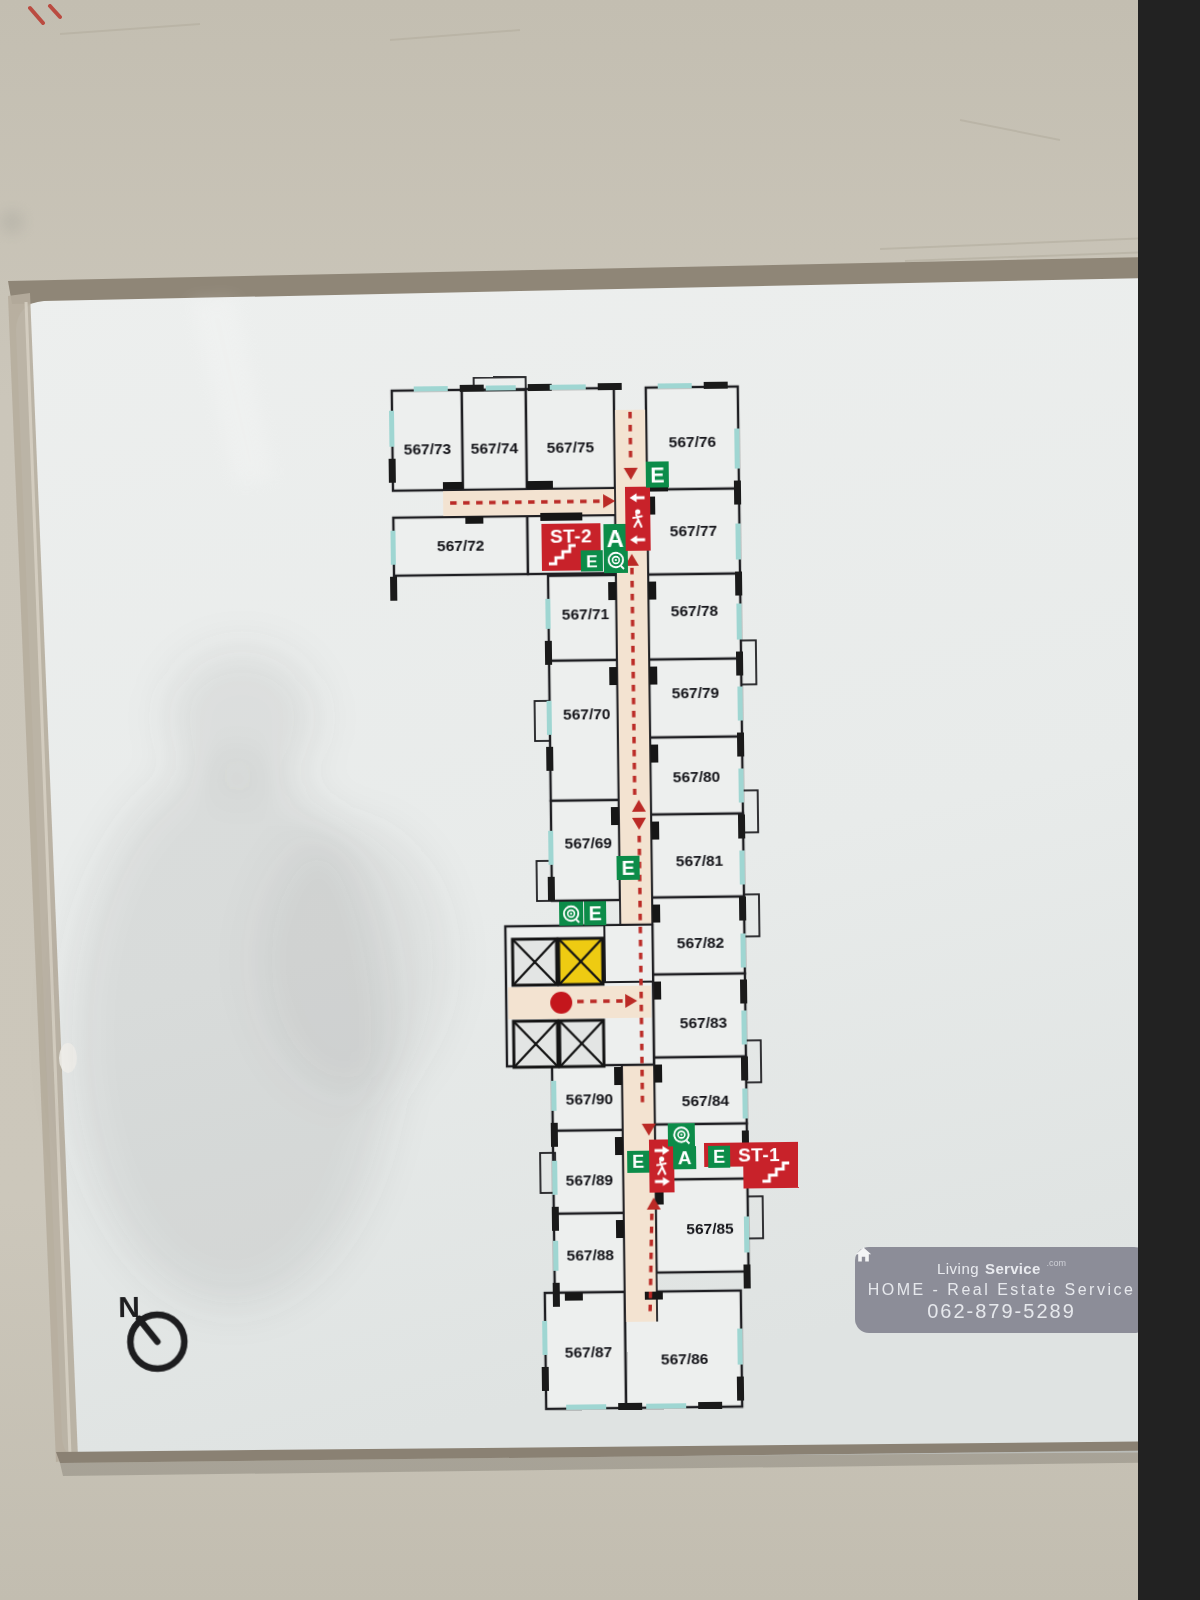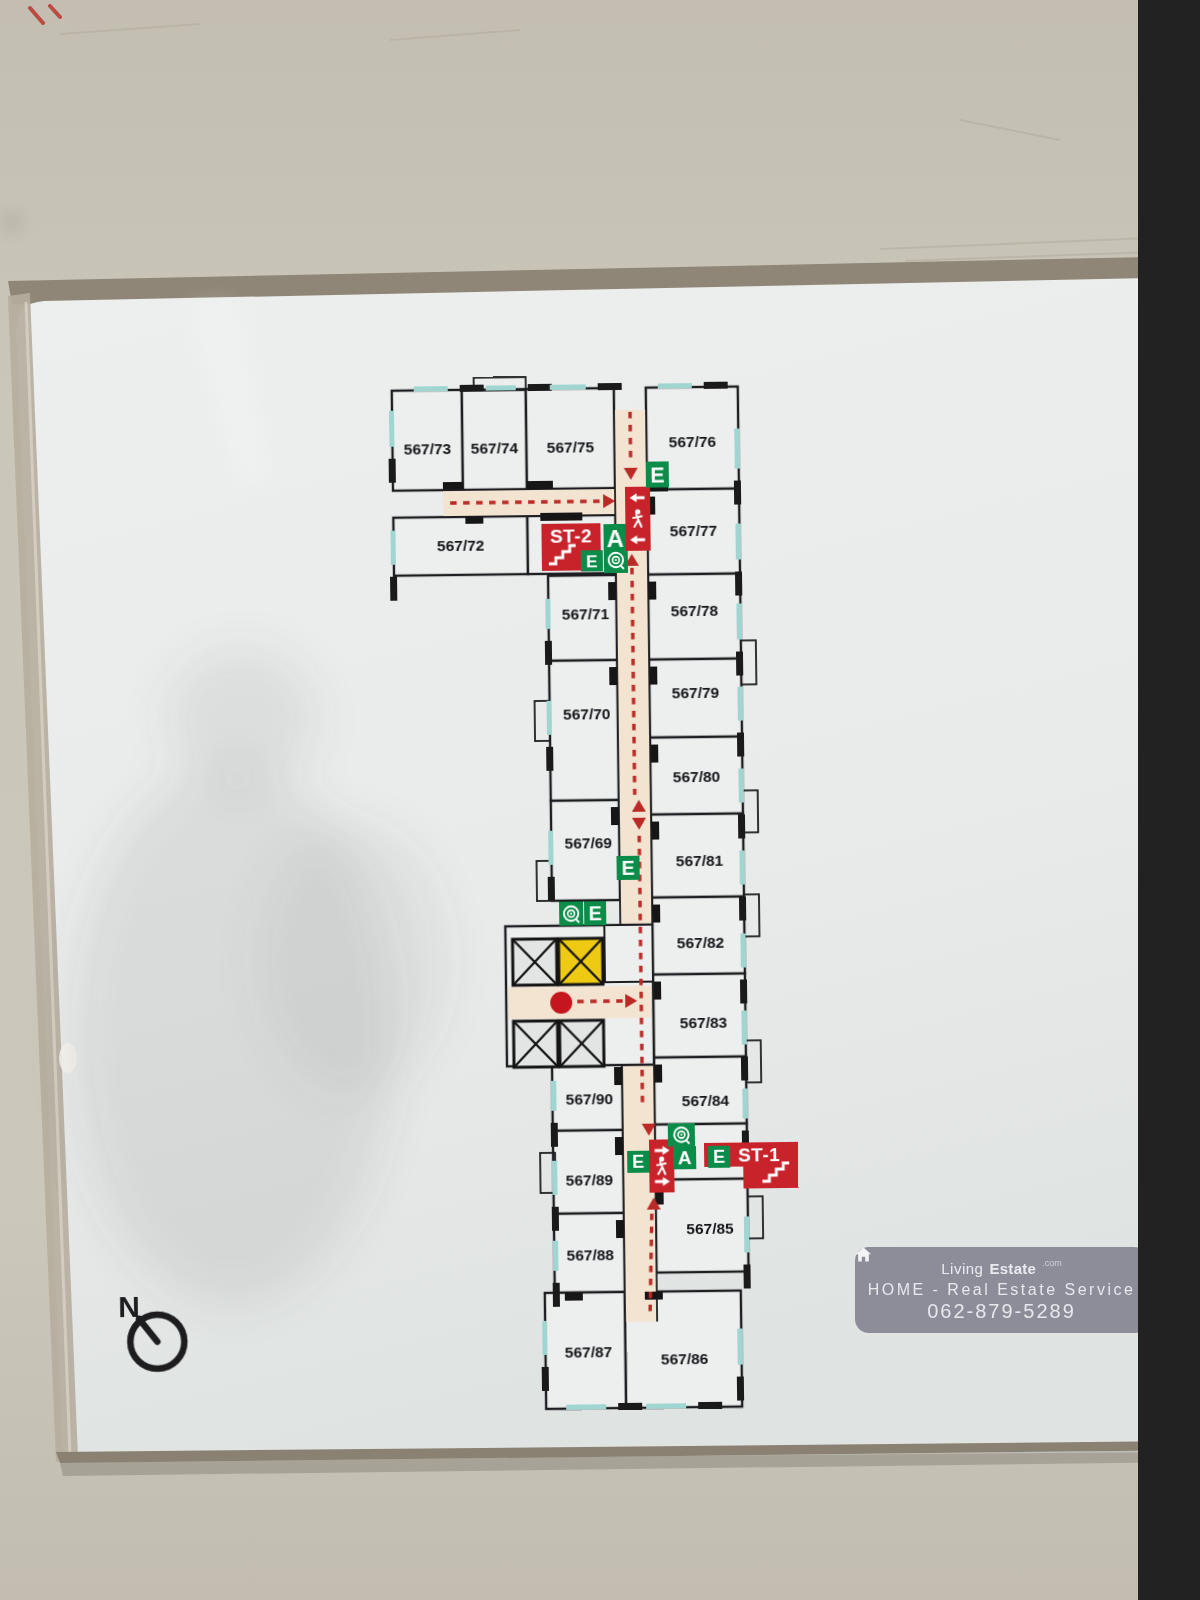--- a/index.html
+++ b/index.html
@@ -343,19 +343,19 @@
 
     <rect x="1191" y="1212" width="9" height="52" fill="#7c2030"></rect>
   </svg>
 
   <div class="watermark">
     <div class="wm-line1">
       <svg width="17" height="15" viewBox="0 0 16 14">
         <path d="M8,0.5 L0.8,6.8 H3 V13.5 H6.4 V9.2 H9.6 V13.5 H13 V6.8 H15.2 Z" fill="#fff" opacity="0.95"></path>
       </svg>
       <span class="wm-brand-light">Living</span>
-        <span class="wm-brand-bold">Estate</span>
+        <span class="wm-brand-bold">Service</span>
         <span class="wm-brand-suffix">.com</span>
     </div>
     <div class="wm-line2">HOME - Real Estate Service</div>
     <div class="wm-line3">062-879-5289</div>
   </div>
 </div>
 
 </body></html>

